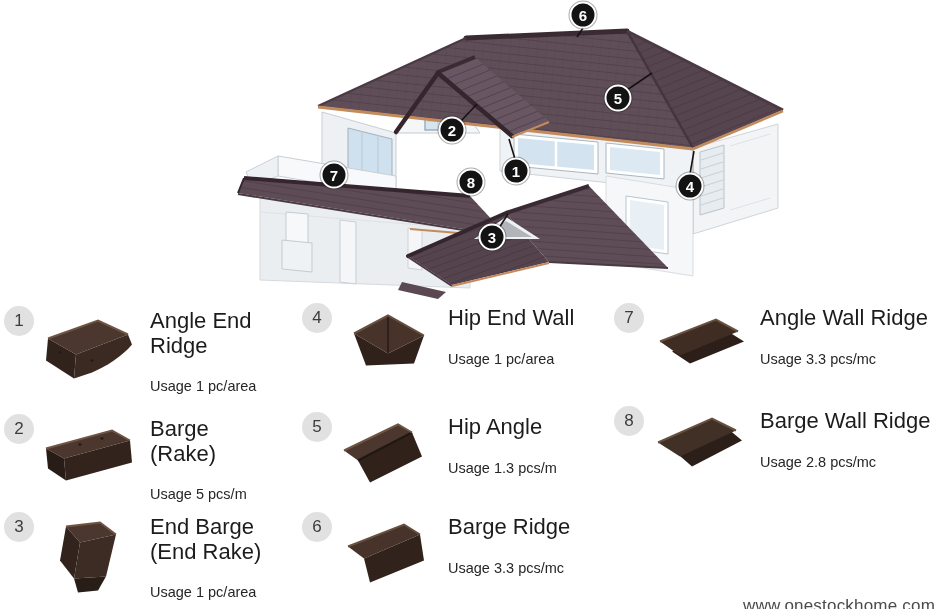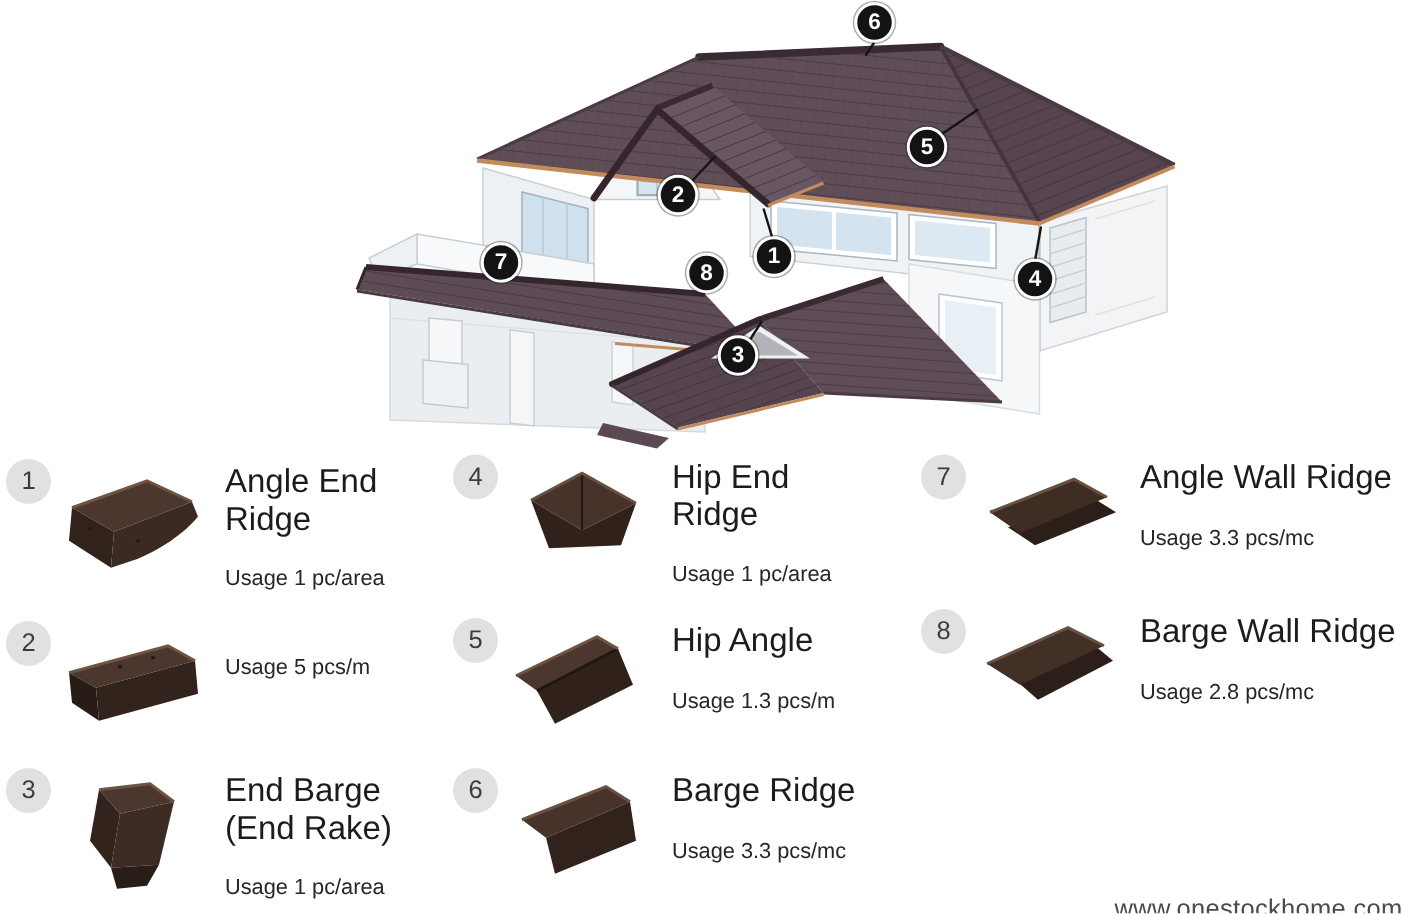--- a/index.html
+++ b/index.html
@@ -185,20 +185,21 @@
     <div class="badge">2</div>
     <svg class="pimg" viewBox="0 0 100 80">
       <polygon points="6,32 72,14 90,24 24,42" fill="#4b372d"></polygon>
       <polygon points="24,42 90,24 92,46 26,64" fill="#32241d"></polygon>
       <polygon points="6,32 24,42 26,64 8,52" fill="#271c16"></polygon>
       <polyline points="6,32 72,14 90,24" stroke="#6f5444" stroke-width="2" fill="none"></polyline>
       <ellipse cx="40" cy="28" rx="1.6" ry="1.2" fill="#231a14"></ellipse>
         <ellipse cx="62" cy="22" rx="1.6" ry="1.2" fill="#231a14"></ellipse>
     </svg>
     <div class="txt">
+      <div class="title">Barge (Rake)</div>
       <div class="usage">Usage 5 pcs/m</div>
     </div>
   </div>
 
   <div class="item col12 c1" style="left:4px;top:512px">
     <div class="badge">3</div>
     <svg class="pimg" viewBox="0 0 100 80">
       <polygon points="26,12 60,8 76,20 40,28" fill="#4b372d"></polygon>
       <polygon points="26,12 40,28 34,64 20,46" fill="#32241d"></polygon>
       <polygon points="40,28 76,20 66,62 34,64" fill="#3c2c23"></polygon>
@@ -213,21 +214,21 @@
 
   <div class="item col12" style="left:302px;top:303px">
     <div class="badge">4</div>
     <svg class="pimg" viewBox="0 0 100 80">
       <polygon points="16,28 50,10 86,30 50,48" fill="#473329"></polygon>
       <path d="M16,28 L50,48 L86,30 L76,58 L28,60 Z" fill="#30221b"></path>
       <path d="M50,10 L50,48" stroke="#241a14" stroke-width="1.5" fill="none"></path>
       <polyline points="16,28 50,10 86,30" stroke="#66503f" stroke-width="2" fill="none"></polyline>
     </svg>
     <div class="txt">
-      <div class="title">Hip End Ridge</div>
+      <div class="title">Hip End Wall</div>
       <div class="usage">Usage 1 pc/area</div>
     </div>
   </div>
 
   <div class="item col12" style="left:302px;top:412px">
     <div class="badge">5</div>
     <svg class="pimg" viewBox="0 0 100 80">
       <polygon points="6,36 60,10 74,18 20,46" fill="#4b372d"></polygon>
       <polygon points="20,46 74,18 84,42 32,68" fill="#30221b"></polygon>
       <path d="M20,46 L74,18" stroke="#201712" stroke-width="2" fill="none"></path>

